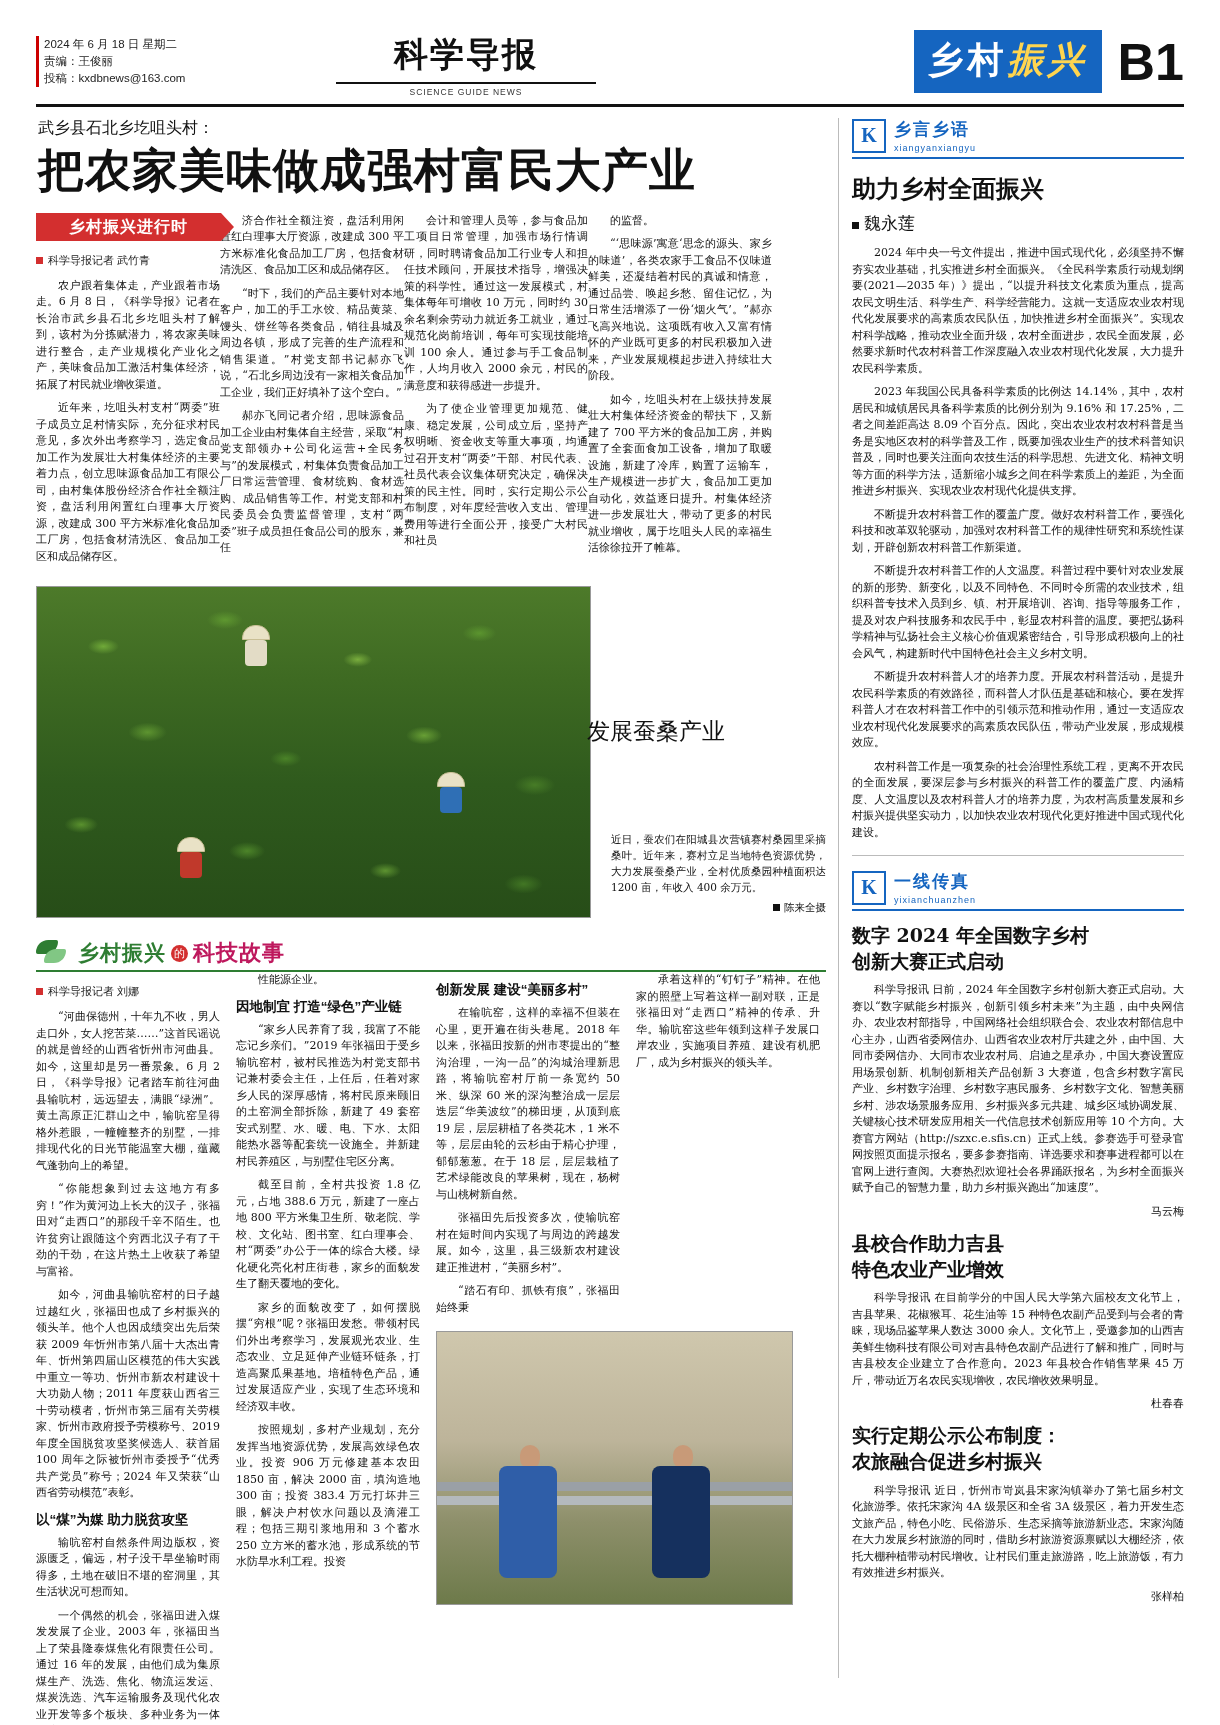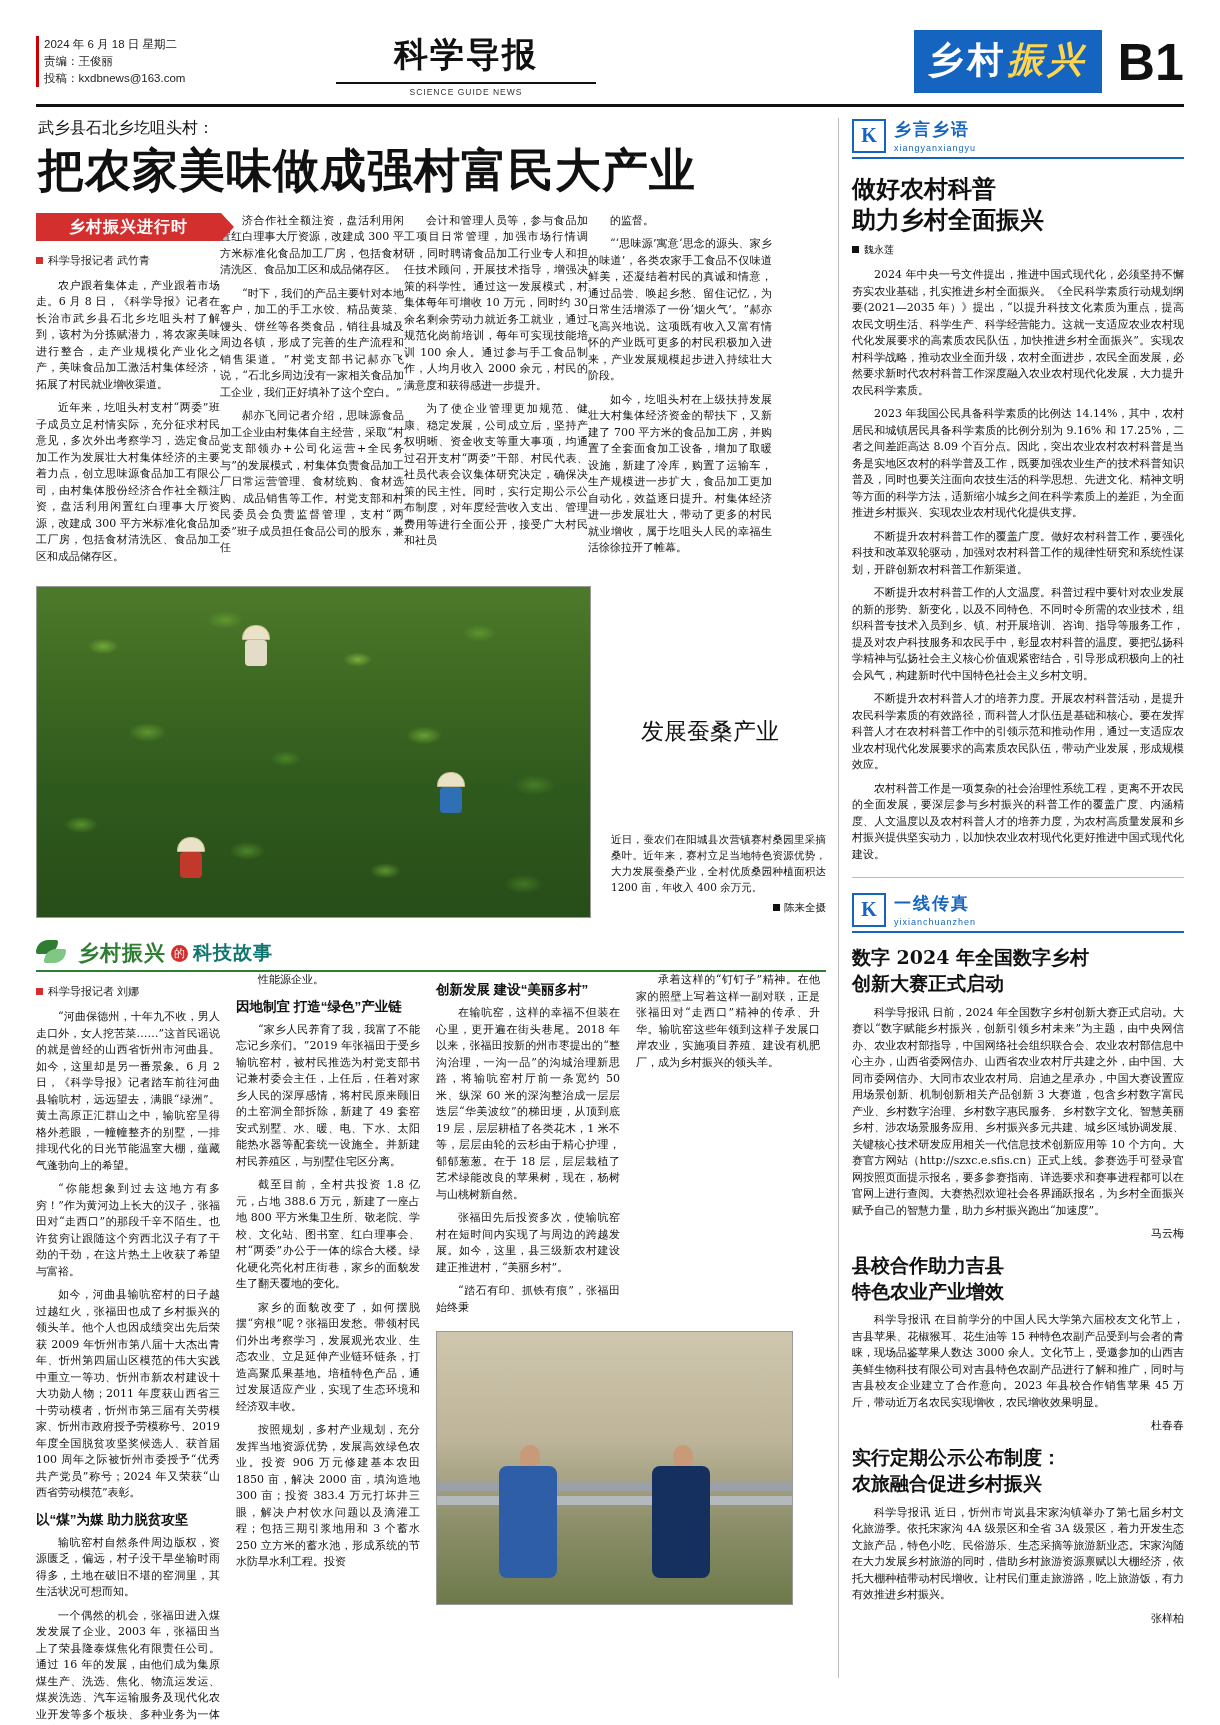--- a/index.html
+++ b/index.html
@@ -73,41 +73,41 @@
   .photo-cred .sq{display:inline-block;width:7px;height:7px;background:#111;margin-right:4px;}
 
   
   .sec2{position:relative;margin-top:18px;}
   .sec2-band{display:flex;align-items:center;height:34px;border-bottom:2px solid #2e7d32;}
   .leaf-ico{width:34px;height:26px;margin-right:8px;position:relative;}
   .leaf-ico .l{position:absolute;width:22px;height:14px;border-radius:14px 2px 14px 2px;background:#2e7d32;}
   .leaf-ico .l2{left:8px;top:9px;background:#81c784;}
   .sec2-title{font-family:"DejaVu Serif",serif;font-weight:bold;font-size:21px;color:#2e7d32;letter-spacing:1px;}
   .sec2-badge{display:inline-block;background:#d32f2f;color:#fff;font-size:11px;border-radius:50%;width:17px;height:17px;line-height:17px;text-align:center;margin:0 5px;font-family:"Liberation Sans",sans-serif;}
-  .sec2-sub{font-family:"DejaVu Serif",serif;font-weight:bold;font-size:19px;color:#0f766e;letter-spacing:1px;text-align:center;}
+  .sec2-sub{font-family:"DejaVu Serif",serif;font-weight:bold;font-size:22px;color:#be185d;letter-spacing:1px;text-align:center;}
 
   .headline2{font-family:"DejaVu Serif",serif;font-weight:bold;font-size:36px;letter-spacing:1px;margin:22px 0 14px 18px;}
 
   .sub-h{font-family:Liberation Sans, sans-serif;font-weight:bold;font-size:13.5px;margin:9px 0 6px 0;}
 
   
   .photo2{width:355px;height:272px;border:1px solid #999;margin-top:8px;position:relative;overflow:hidden;
       background:linear-gradient(180deg,#cfc7ad 0%,#bdb49a 40%,#8d8f6a 70%,#6d7a4a 100%);}
   .rail{position:absolute;left:0;right:0;top:150px;height:9px;background:#9aa0a6;box-shadow:0 14px 0 #b4b9bd;}
   .man{position:absolute;bottom:26px;width:62px;}
   .man .head{width:20px;height:24px;border-radius:10px;background:#c89a78;margin:0 auto;}
   .man .body{width:58px;height:112px;border-radius:8px;margin-top:-3px;}
 
   
   .rsec-head{display:flex;align-items:center;gap:8px;border-bottom:2px solid #1565c0;padding-bottom:4px;}
   .K{width:30px;height:30px;border:2px solid #1565c0;color:#1565c0;font-family:"Liberation Serif",serif;font-weight:bold;font-size:20px;line-height:28px;text-align:center;}
   .rsec-t1{font-family:"DejaVu Serif",serif;font-weight:bold;font-size:17px;color:#1565c0;letter-spacing:2px;}
   .rsec-t2{font-family:"Liberation Sans",sans-serif;font-size:9px;color:#1565c0;letter-spacing:1px;margin-top:2px;}
   .rhead{font-family:"DejaVu Serif",serif;font-weight:bold;font-size:24px;line-height:1.3;margin:14px 0 8px 0;}
-  .rauthor{font-family:"Liberation Sans",sans-serif;font-size:10px;margin:0 0 10px 0;}
+  .rauthor{font-family:"Liberation Sans",sans-serif;font-size:17px;margin:0 0 10px 0;}
   .rauthor .sq{display:inline-block;width:7px;height:7px;background:#111;margin-right:5px;}
   .rtext p{font-size:11px;line-height:16.5px;text-align:justify;text-indent:2em;margin:0 0 7px 0;font-family:"DejaVu Serif",serif;}
   .rhr{height:1px;background:#bbb;margin:14px 0;}
   .rhead-sm{font-family:"DejaVu Serif",serif;font-weight:bold;font-size:19px;line-height:1.35;margin:12px 0 8px 0;}
   .sign{text-align:right;font-size:11px;margin-top:4px;font-family:"DejaVu Serif",serif;}
 </style>
 </head>
 <body>
 
 <div class="page">
@@ -178,21 +178,21 @@
         </div>
         <div class="worker" style="left:400px;top:185px;">
           <div class="hat"></div>
           <div class="torso" style="background:#2f6fb5;"></div>
         </div>
         <div class="worker" style="left:140px;top:250px;">
           <div class="hat"></div>
           <div class="torso" style="background:#c0392b;"></div>
         </div>
       </div>
-      <div class="cap-label" style="left:605px;top:130px;right:auto;">发展蚕桑产业</div>
+      <div class="cap-label" style="left:551px;top:130px;right:auto;">发展蚕桑产业</div>
       <div class="photo-cap">
         <span>近日，蚕农们在阳城县次营镇赛村桑园里采摘桑叶。近年来，赛村立足当地特色资源优势，大力发展蚕桑产业，全村优质桑园种植面积达 1200 亩，年收入 400 余万元。</span>
         <div class="photo-cred">
           <span class="sq"></span><span>陈来全摄</span>
         </div>
       </div>
     </div>
 
     <div class="sec2">
       <div class="sec2-band">
@@ -264,21 +264,20 @@
 
     <div class="rsec-head">
       <div class="K">K</div>
       <div>
         <div class="rsec-t1">乡言乡语</div>
         <div class="rsec-t2">xiangyanxiangyu</div>
       </div>
     </div>
 
     <div class="rhead">
-      <div>做好农村科普</div>
       <div>助力乡村全面振兴</div>
     </div>
     <div class="rauthor">
       <span class="sq"></span><span>魏永莲</span>
     </div>
     <div class="rtext">
       <p>2024 年中央一号文件提出，推进中国式现代化，必须坚持不懈夯实农业基础，扎实推进乡村全面振兴。《全民科学素质行动规划纲要(2021—2035 年）》提出，“以提升科技文化素质为重点，提高农民文明生活、科学生产、科学经营能力。这就一支适应农业农村现代化发展要求的高素质农民队伍，加快推进乡村全面振兴”。实现农村科学战略，推动农业全面升级，农村全面进步，农民全面发展，必然要求新时代农村科普工作深度融入农业农村现代化发展，大力提升农民科学素质。</p>
       <p>2023 年我国公民具备科学素质的比例达 14.14%，其中，农村居民和城镇居民具备科学素质的比例分别为 9.16% 和 17.25%，二者之间差距高达 8.09 个百分点。因此，突出农业农村农村科普是当务是实地区农村的科学普及工作，既要加强农业生产的技术科普知识普及，同时也要关注面向农技生活的科学思想、先进文化、精神文明等方面的科学方法，适新缩小城乡之间在科学素质上的差距，为全面推进乡村振兴、实现农业农村现代化提供支撑。</p>
       <p>不断提升农村科普工作的覆盖广度。做好农村科普工作，要强化科技和改革双轮驱动，加强对农村科普工作的规律性研究和系统性谋划，开辟创新农村科普工作新渠道。</p>
       <p>不断提升农村科普工作的人文温度。科普过程中要针对农业发展的新的形势、新变化，以及不同特色、不同时令所需的农业技术，组织科普专技术入员到乡、镇、村开展培训、咨询、指导等服务工作，提及对农户科技服务和农民手中，彰显农村科普的温度。要把弘扬科学精神与弘扬社会主义核心价值观紧密结合，引导形成积极向上的社会风气，构建新时代中国特色社会主义乡村文明。</p>

